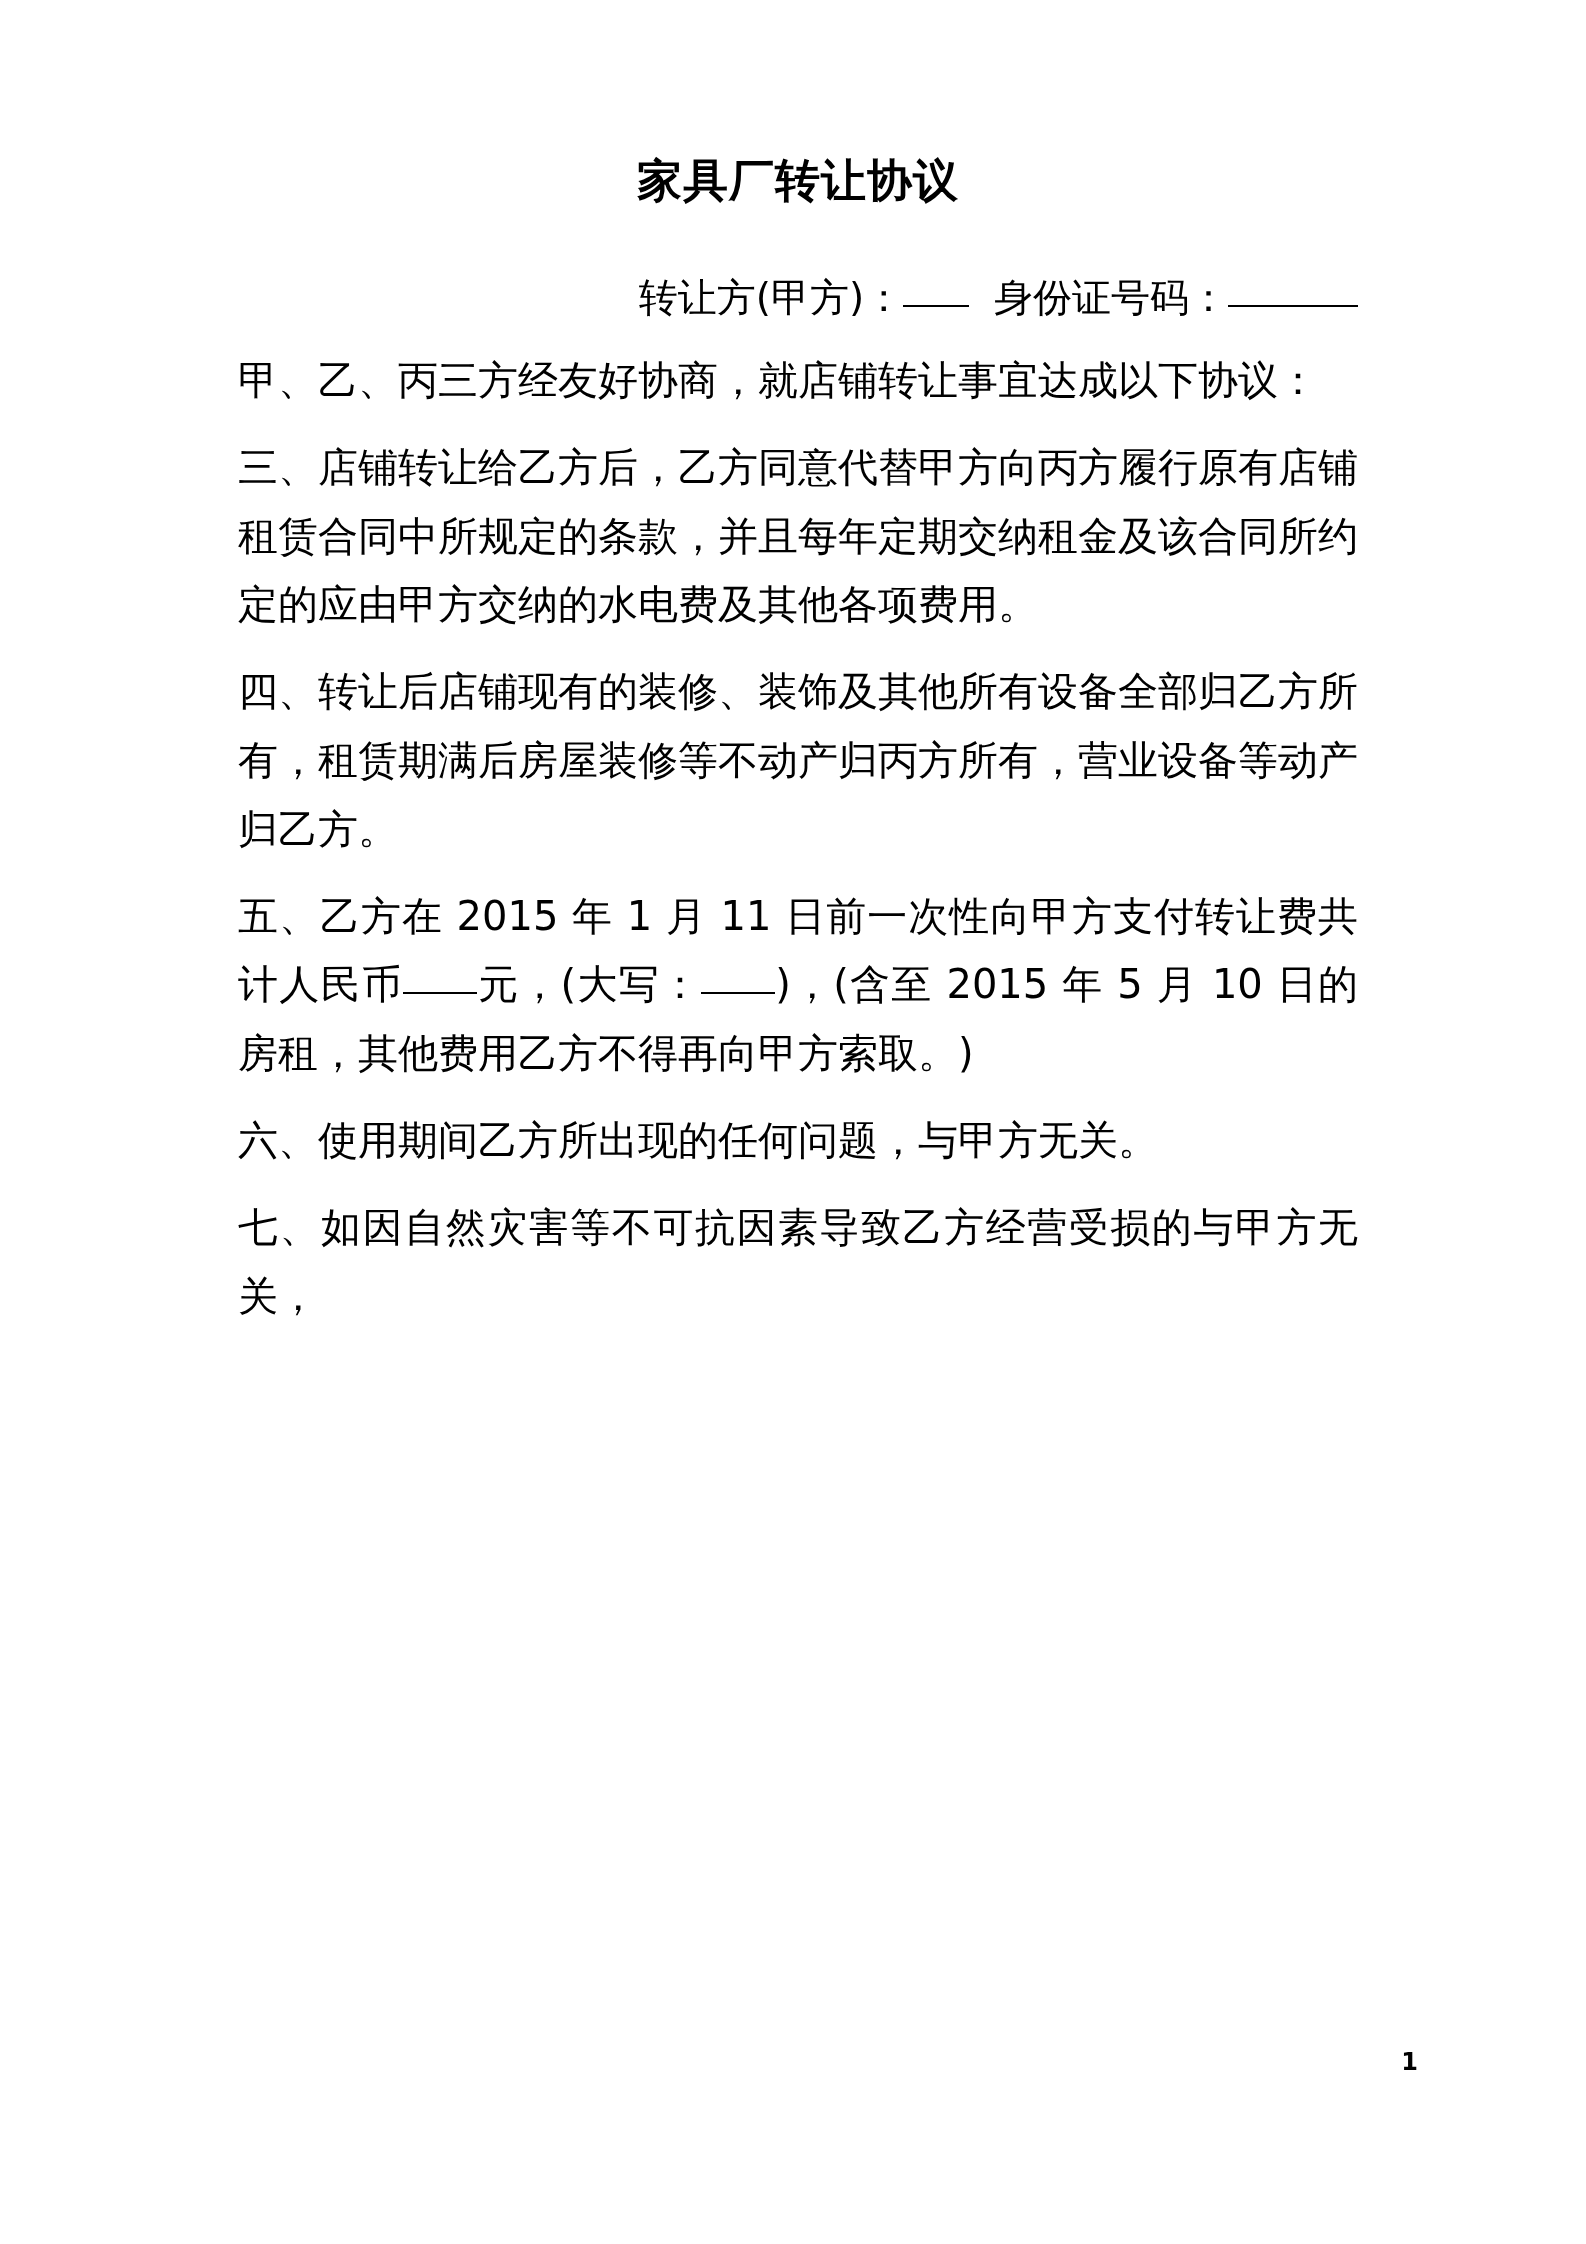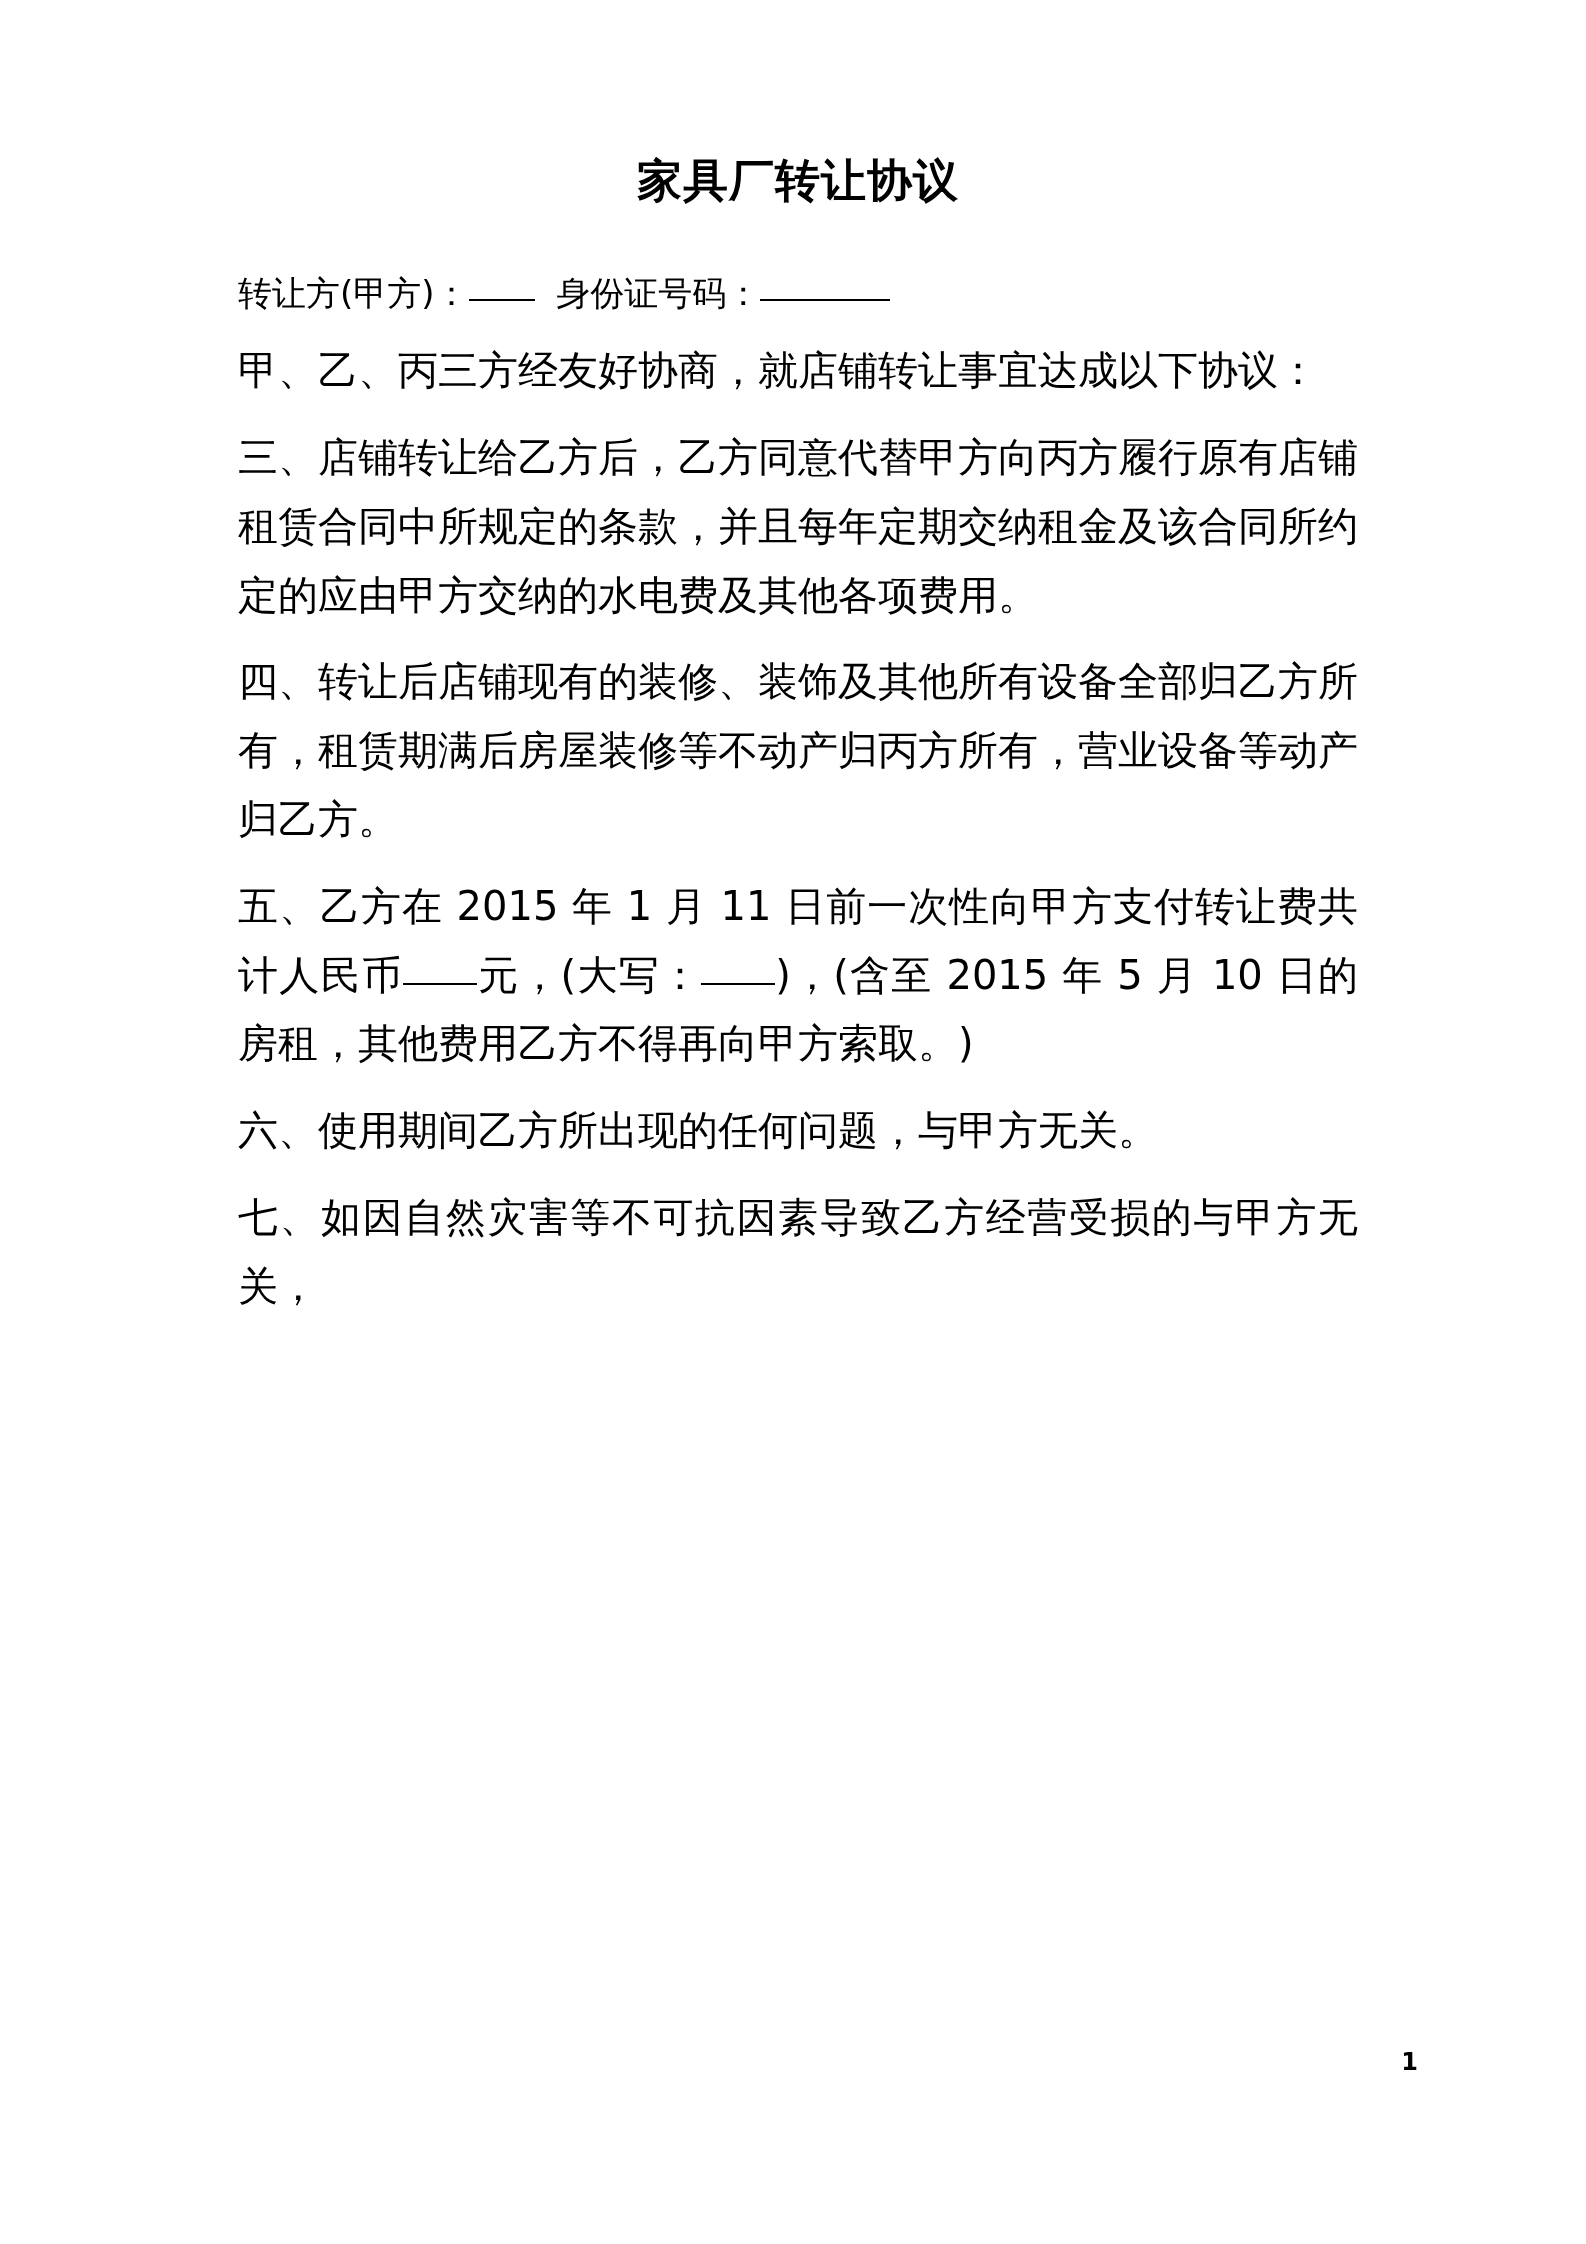--- a/index.html
+++ b/index.html
@@ -26,24 +26,25 @@
   }
   .doc-title {
     text-align: center;
     font-size: 45px;
     font-weight: bold;
     letter-spacing: 1px;
     margin: 0 0 52px 0;
     line-height: 1.2;
   }
   .party-line {
-    font-size: 34px;
+    font-size: 39px;
     line-height: 1.95;
     margin: 0 0 10px 0;
     white-space: pre;
+    text-align: right;
   }
   .blank-sm {
     display: inline-block;
     width: 66px;
     border-bottom: 2px solid #000;
     vertical-align: 4px;
   }
   .blank-md {
     display: inline-block;
     width: 130px;

